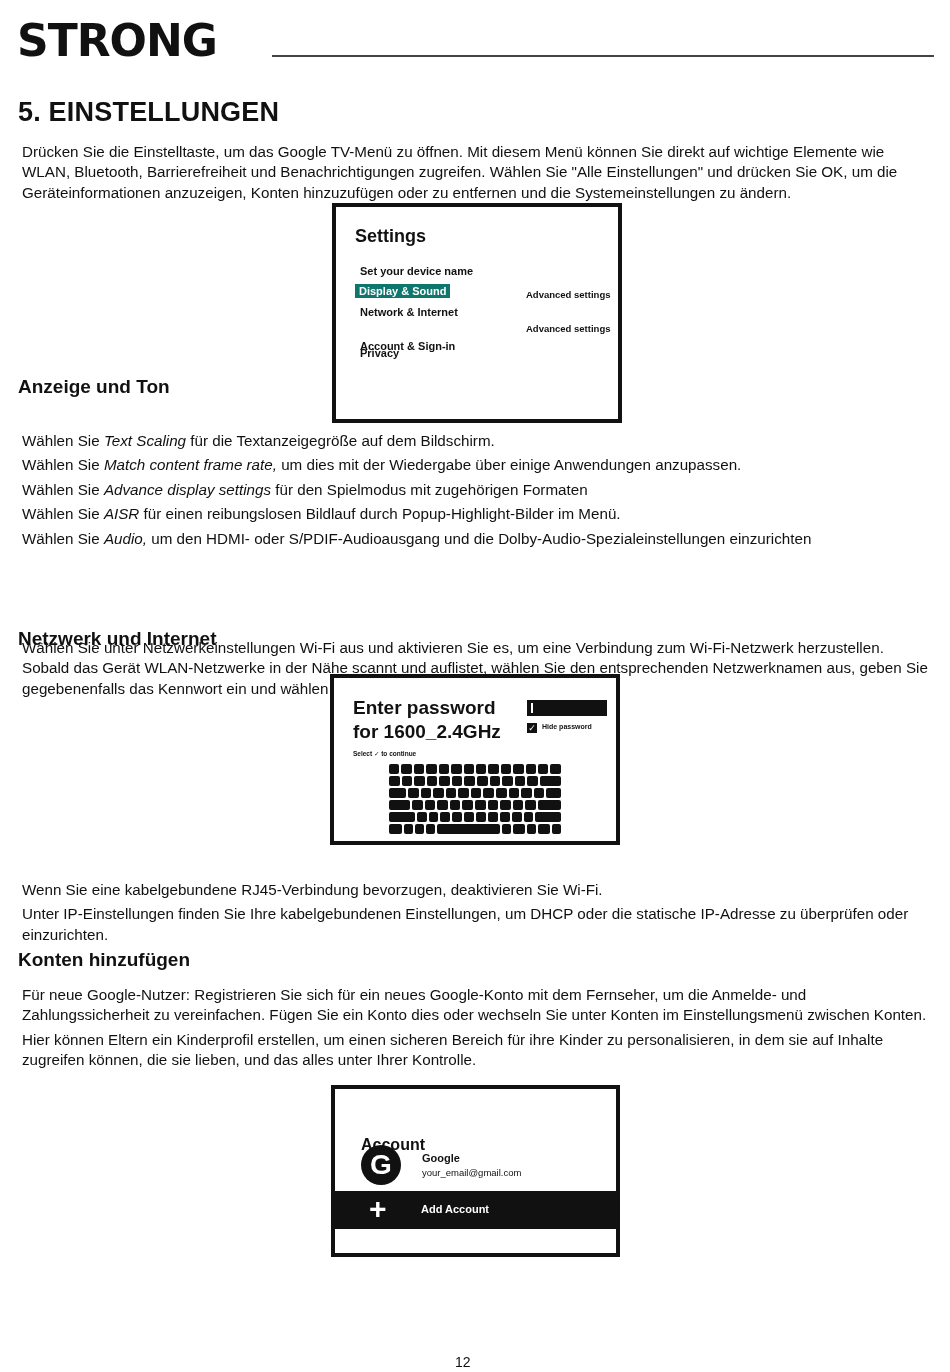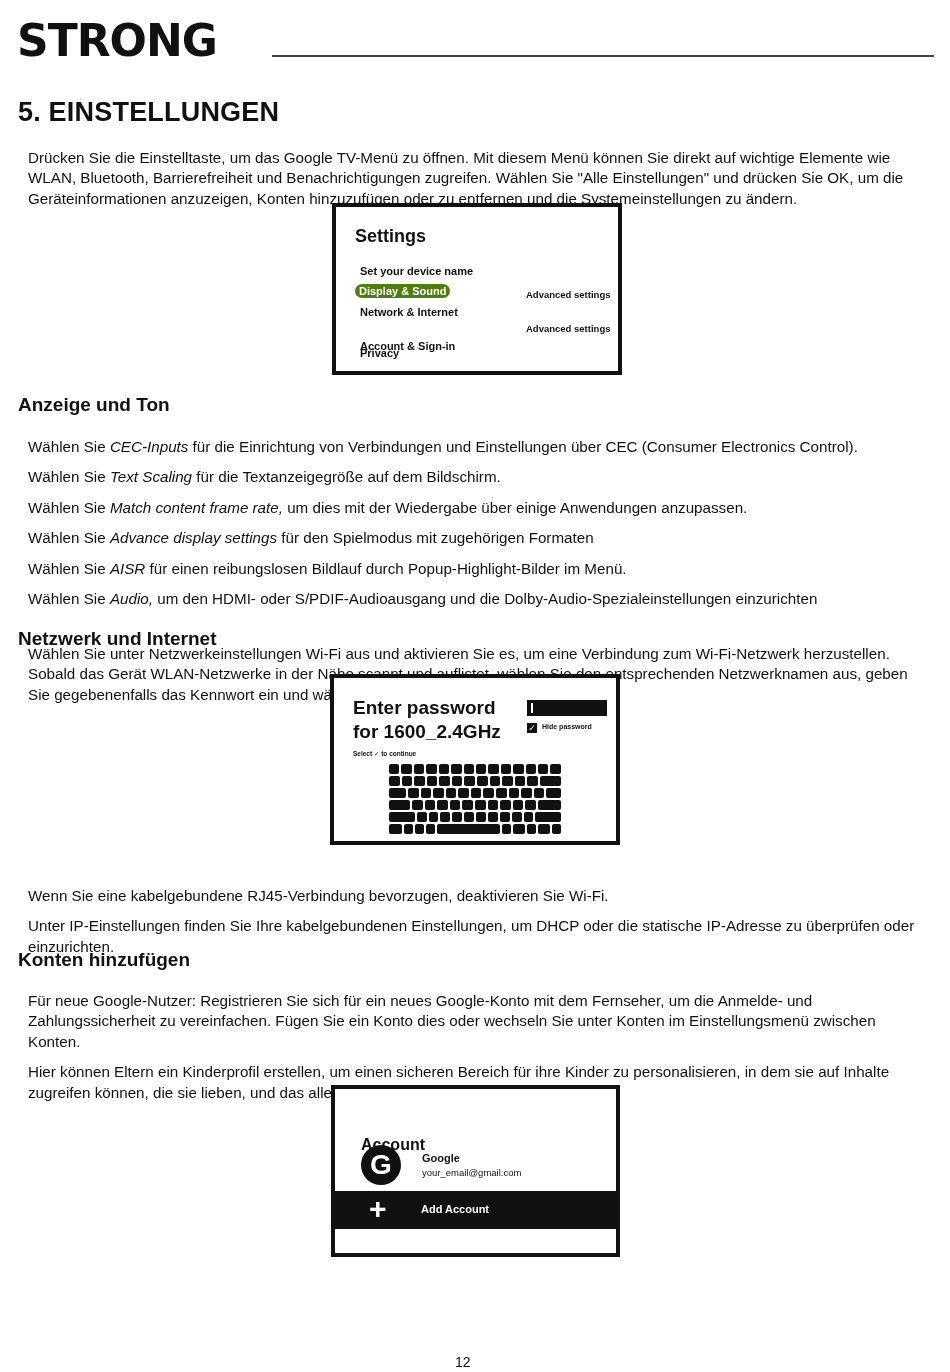--- a/index.html
+++ b/index.html
@@ -6,29 +6,29 @@
     html, body { width: 950px; height: 1372px; background: #ffffff; overflow: hidden; }
     body { position: relative; font-family: "Liberation Sans", "DejaVu Sans", sans-serif; color: #111111; }
 
     .logo { position: absolute; left: 17px; top: 18px; width: 212px; height: 44px; }
     .header-rule { position: absolute; left: 272px; top: 55px; width: 662px; height: 2px; background: #444444; }
 
     .h1 { position: absolute; left: 18px; top: 97px; font-size: 27px; font-weight: bold; letter-spacing: 0.2px; color: #111; }
     .h2 { position: absolute; left: 18px; font-size: 19px; font-weight: bold; color: #111; }
 
     .para { position: absolute; left: 18px; width: 920px; font-size: 15.2px; line-height: 20.4px; color: #111; }
-    .para p { margin: 10px; }
+    .para p { margin: 4px; }
     .para em { font-style: italic; }
 
     
     .dlg { position: absolute; border: 4px solid #111; background: #fff; }
-    .settings-dlg { left: 332px; top: 203px; width: 290px; height: 172px; }
+    .settings-dlg { left: 332px; top: 203px; width: 290px; height: 220px; }
     .settings-title { position: absolute; left: 19px; top: 19px; font-size: 18px; font-weight: bold; }
     .set-item { position: absolute; left: 20px; font-size: 11px; font-weight: bold; padding: 1px 4px; }
-    .set-item.selected { background: #4d7c0f; color: #fff; left: 19px; border-radius: 7px; }
+    .set-item.selected { background: #0f766e; color: #fff; left: 19px; }
     .set-adv { position: absolute; left: 190px; font-size: 9.5px; font-weight: bold; }
 
     
     .pw-dlg { left: 330px; top: 674px; width: 290px; height: 171px; }
     .pw-title { position: absolute; left: 19px; top: 18px; font-size: 19px; font-weight: bold; line-height: 24px; }
     .pw-field { position: absolute; left: 193px; top: 22px; width: 80px; height: 16px; background: #111; }
     .pw-caret { position: absolute; left: 4px; top: 3px; width: 2px; height: 10px; background: #fff; }
     .pw-check { position: absolute; left: 193px; top: 45px; width: 10px; height: 10px; background: #111; color: #fff; font-size: 9px; line-height: 10px; text-align: center; }
     .pw-hide { position: absolute; left: 208px; top: 45px; font-size: 7px; font-weight: bold; }
     .pw-hint { position: absolute; left: 19px; top: 72px; font-size: 6.5px; font-weight: bold; }
@@ -65,23 +65,22 @@
   <div class="settings-title">Settings</div>
   <div class="set-item" style="top:57px;">Set your device name</div>
   <div class="set-item selected" style="top:77px;">Display &amp; Sound</div>
   <div class="set-item" style="top:98px;">Network &amp; Internet</div>
   <div class="set-item" style="top:132px;text-align:center;">Account &amp; Sign-in</div>
   <div class="set-item" style="top:139px;">Privacy</div>
   <div class="set-adv" style="top:82px;">Advanced settings</div>
   <div class="set-adv" style="top:116px;">Advanced settings</div>
 </div>
 
-<div class="h2" style="top:394px;">Anzeige und Ton</div>
+<div class="h2" style="top:376px;">Anzeige und Ton</div>
 <div class="para" style="top:427px;">
-  <p><span>Wählen Sie </span><em>CEC-Inputs</em><span> für die Einrichtung von Verbindungen und Einstellungen über CEC (Consumer Electronics Control).</span></p>
   <p><span>Wählen Sie </span><em>Text Scaling</em><span> für die Textanzeigegröße auf dem Bildschirm.</span></p>
   <p><span>Wählen Sie </span><em>Match content frame rate,</em><span> um dies mit der Wiedergabe über einige Anwendungen anzupassen.</span></p>
   <p><span>Wählen Sie </span><em>Advance display settings</em><span> für den Spielmodus mit zugehörigen Formaten</span></p>
   <p><span>Wählen Sie </span><em>AISR</em><span> für einen reibungslosen Bildlauf durch Popup-Highlight-Bilder im Menü.</span></p>
   <p><span>Wählen Sie </span><em>Audio,</em><span> um den HDMI- oder S/PDIF-Audioausgang und die Dolby-Audio-Spezialeinstellungen einzurichten</span></p>
 </div>
 
 <div class="h2" style="top:628px;">Netzwerk und Internet</div>
 <div class="para" style="top:634px;">
   <p>Wählen Sie unter Netzwerkeinstellungen Wi-Fi aus und aktivieren Sie es, um eine Verbindung zum Wi-Fi-Netzwerk herzustellen. Sobald das Gerät WLAN-Netzwerke in der Nähe scannt und auflistet, wählen Sie den entsprechenden Netzwerknamen aus, geben Sie gegebenenfalls das Kennwort ein und wählen Sie Verbinden.</p>

